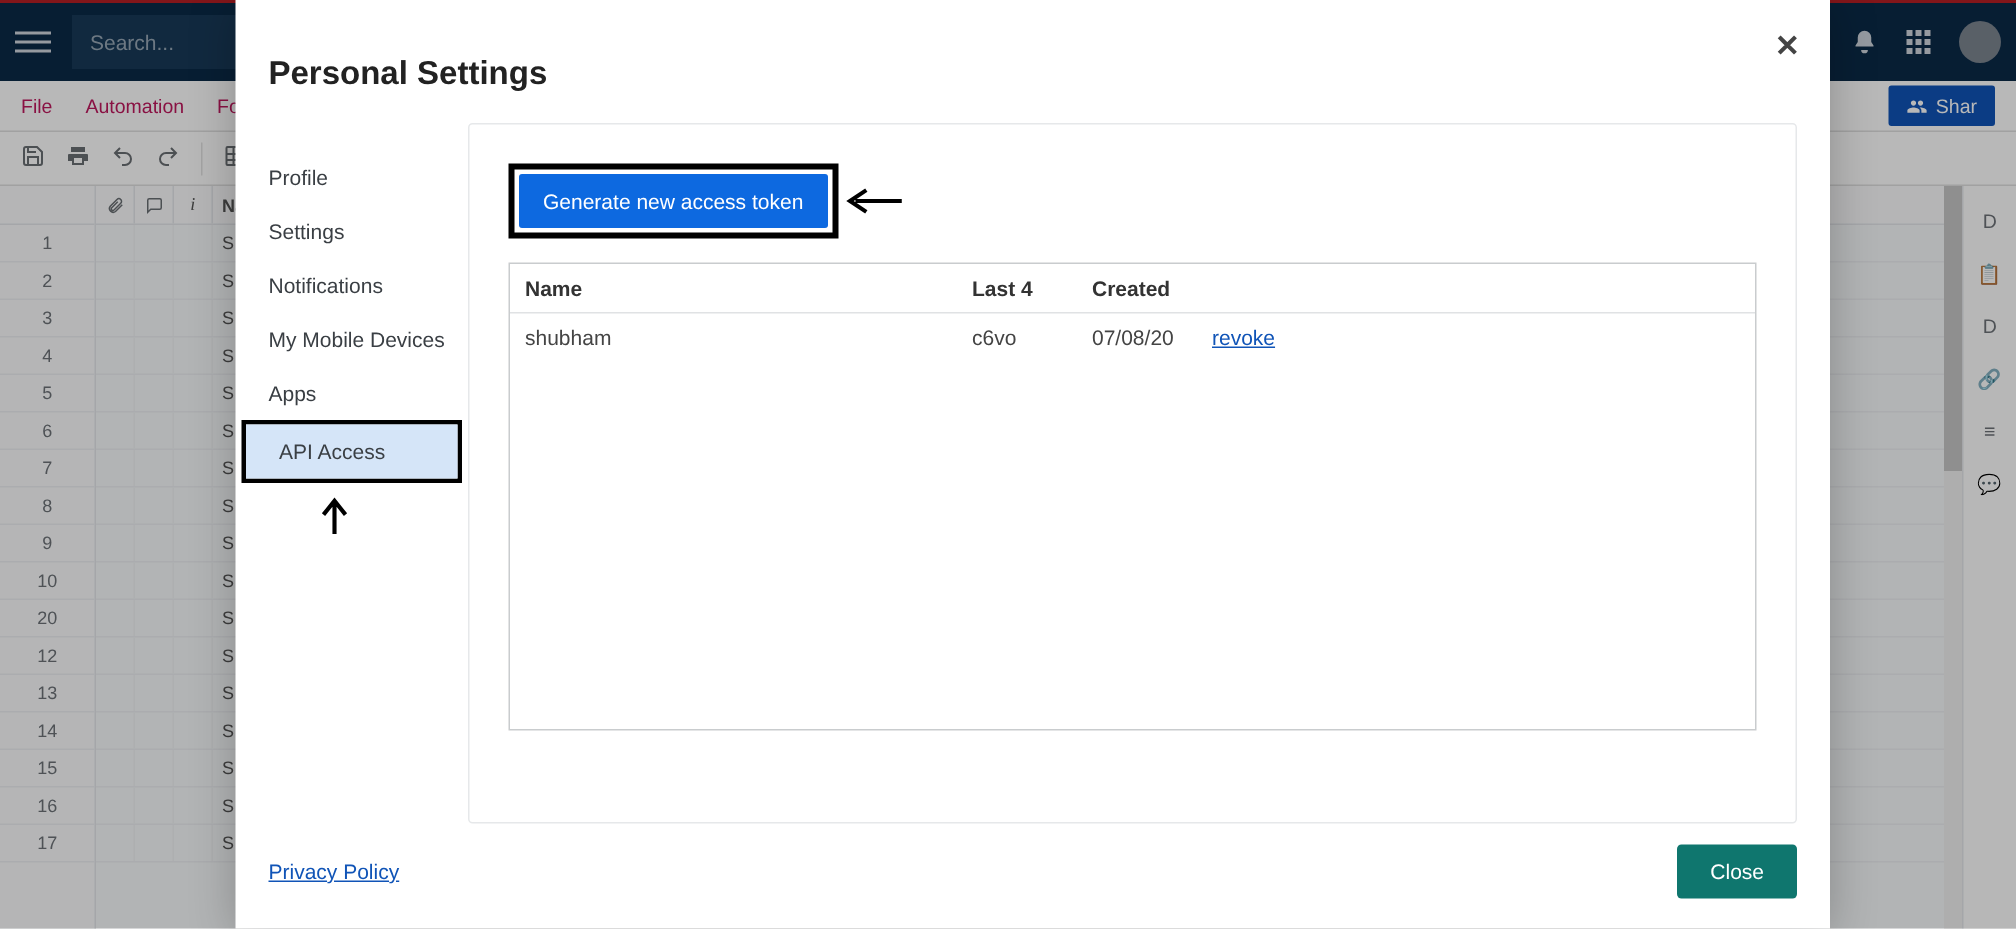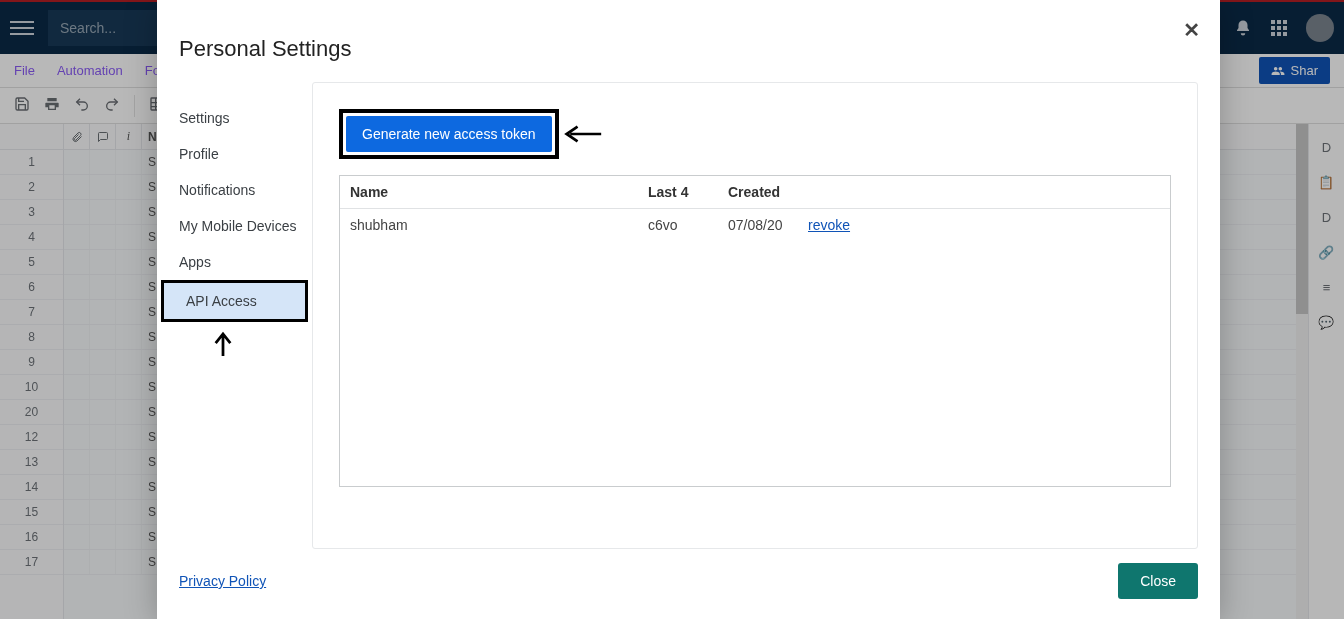--- a/index.html
+++ b/index.html
@@ -36,21 +36,21 @@
   .search::placeholder { color:#98a7b5; }
   .nav-right { margin-left:auto; display:flex; align-items:center; gap:18px; }
   .nav-icon { width:18px; height:18px; display:flex; align-items:center; justify-content:center; color:#cfd6dd; font-size:16px;}
   .apps-grid { display:grid; grid-template-columns:repeat(3,4px); grid-template-rows:repeat(3,4px); gap:2px;}
   .apps-grid span{background:#cfd6dd;}
   .avatar { width:28px;height:28px;border-radius:50%;background:#7b8590;}
 
   .menubar {
     height:34px; border-bottom:1px solid #e0e0e0; display:flex; align-items:center; gap:22px; padding:0 14px; background:#fff;
   }
-  .menubar .mitem { color:#8b5cf6; font-size:13px; cursor:pointer;}
+  .menubar .mitem { color:#be185d; font-size:13px; cursor:pointer;}
   .share-btn { margin-left:auto; background:#1054b7; color:#fff; padding:6px 12px; border-radius:2px; display:flex; align-items:center; gap:6px; font-size:13px;}
 
   .toolbar {
     height:36px; border-bottom:1px solid #e0e0e0; display:flex; align-items:center; gap:14px; padding:0 14px; background:#fff; color:#6a6e73;
   }
   .tool-sep{width:1px;height:22px;background:#e2e2e2;}
 
   .sheet-area { flex:1; display:flex; background:#f7f9fb; position:relative;}
   .rownums { width:64px; border-right:1px solid #e4e7ea; background:#fafbfc;}
   .rownums .hdr { height:26px; border-bottom:1px solid #e4e7ea;}
@@ -73,21 +73,21 @@
     width:1063px; height:619px;
     background:#fff;
     z-index:100;
     display:flex; flex-direction:column;
     box-shadow:0 4px 30px rgba(0,0,0,0.25);
   }
   .modal-close{
     position:absolute; top:18px; right:20px; font-size:20px; color:#444; cursor:pointer; font-weight:bold;
   }
   .modal-title{
-    font-size:22px; font-weight:400; color:#222; padding:36px 0 0 22px;
+    font-size:22px; font-weight:700; color:#222; padding:36px 0 0 22px;
   }
   .modal-body{
     flex:1; display:flex; padding:20px 0 0 0;
   }
   .settings-nav{
     width:155px; padding-top:18px;
     display:flex; flex-direction:column;
   }
   .settings-nav .sitem{
     padding:10px 12px 10px 22px; font-size:14px; color:#3a3f44; cursor:pointer;
@@ -380,22 +380,22 @@
 </div>
 
 <div class="bg-overlay"></div>
 
 <div class="modal">
   <span class="modal-close">✕</span>
   <div class="modal-title">Personal Settings</div>
 
   <div class="modal-body">
     <div class="settings-nav">
+      <div class="sitem">Profile</div>
       <div class="sitem">Settings</div>
-      <div class="sitem">Profile</div>
       <div class="sitem">Notifications</div>
       <div class="sitem">My Mobile Devices</div>
       <div class="sitem">Apps</div>
       <div class="callout-box">
         <div class="sitem active">API Access</div>
       </div>
       <svg class="arrow-up" viewBox="0 0 24 30" fill="none" stroke="#000" stroke-width="3">
         <path d="M12 28 V6 M4 14 L12 4 L20 14" stroke-linejoin="miter" stroke-linecap="butt" fill="none"></path>
       </svg>
     </div>

